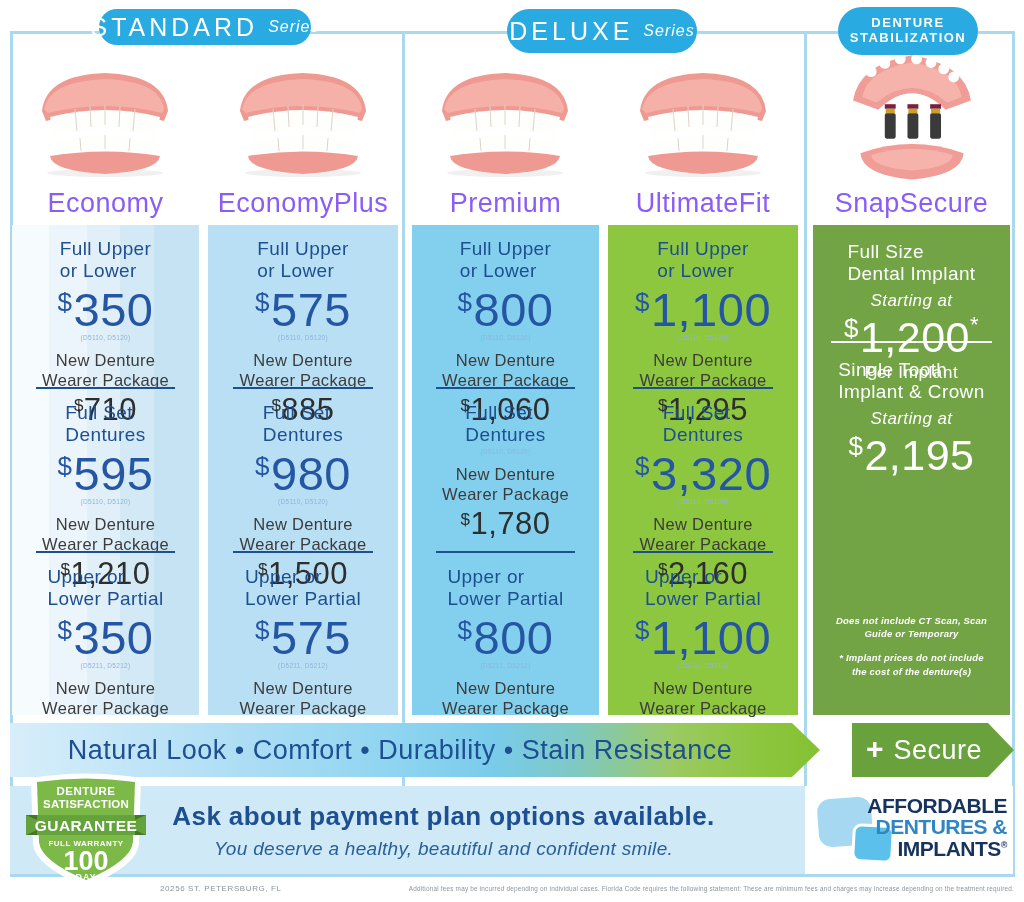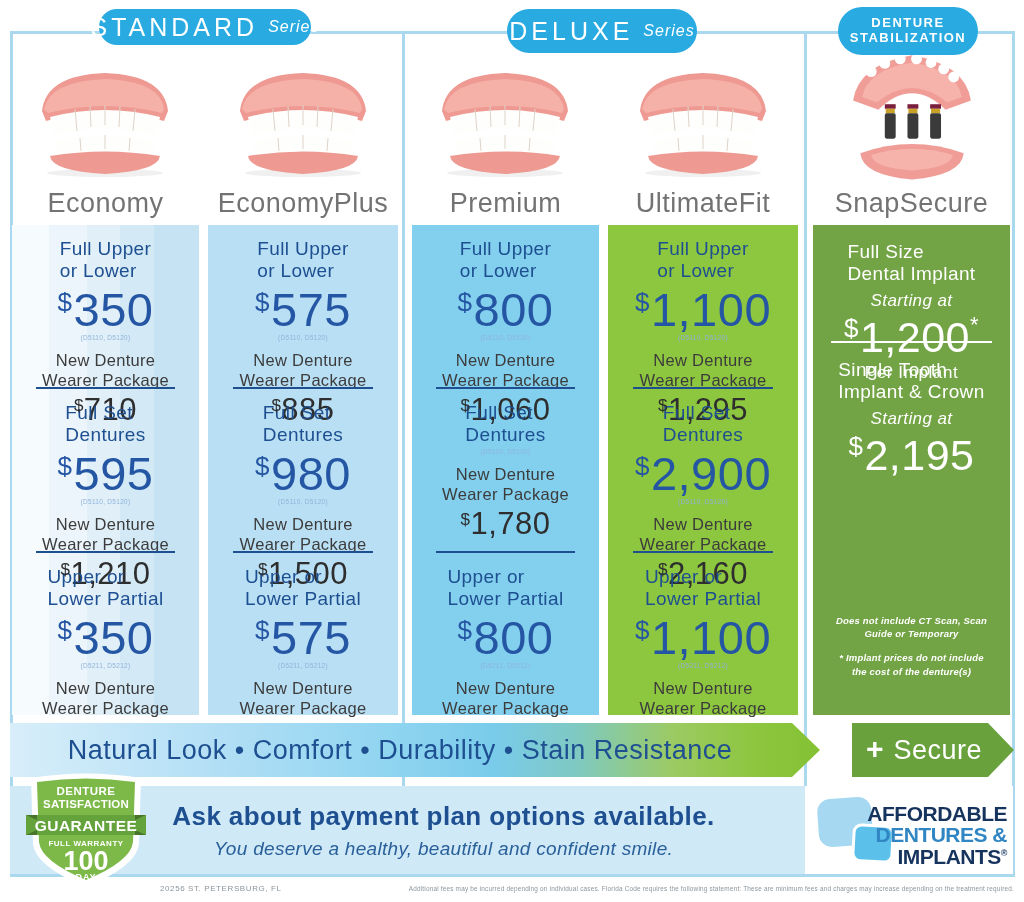--- a/index.html
+++ b/index.html
@@ -9,21 +9,21 @@
   
   .pill{position:absolute;background:#29abe2;color:#fff;border-radius:999px;
         display:flex;align-items:center;justify-content:center;z-index:3;}
   .pill .big{font-size:25px;letter-spacing:4px;font-weight:400;}
   .pill .suffix{font-size:16px;font-style:italic;margin-left:10px;letter-spacing:1px;}
   .pill.two{flex-direction:column;line-height:1.15;}
   .pill.two span{font-size:13px;letter-spacing:1.5px;font-weight:bold;}
   
   .photo{position:absolute;}
   
-  .ctitle{position:absolute;top:188px;height:32px;color:#737373;font-size:27px;
+  .ctitle{position:absolute;top:188px;height:32px;color:#8b5cf6;font-size:27px;
           text-align:center;letter-spacing:.5px;}
   
   .card{position:absolute;top:225px;height:490px;display:flex;flex-direction:column;align-items:center;}
   .card.economy{background:linear-gradient(90deg,#f6fbfe 0 20%,#ecf5fb 20% 40%,#e0eff8 40% 58%,#d3e9f6 58% 76%,#c6e3f4 76% 100%);}
   .card.economyplus{background:#b9dff4;}
   .card.premium{background:#83cfee;}
   .card.ultimatefit{background:#8dc63f;}
   .card.snap{background:#72a344;}
   .block{height:162px;display:flex;flex-direction:column;align-items:center;width:100%;box-sizing:border-box;padding-top:13px;}
   .divider{width:74%;height:2px;background:#1d4f91;flex:0 0 2px;}
@@ -62,21 +62,21 @@
   .cta{position:absolute;left:10px;top:786px;width:795px;height:88px;background:#cfe9f7;
        display:flex;flex-direction:column;align-items:center;justify-content:center;box-sizing:border-box;padding-left:72px;}
   .cta .heading{color:#1d4f91;font-size:26px;font-weight:600;letter-spacing:.4px;}
   .cta .tagline{color:#2a6099;font-size:19px;font-style:italic;margin-top:6px;letter-spacing:.3px;}
   
   .shield{position:absolute;left:24px;top:772px;width:124px;height:118px;z-index:6;}
   
   .logo{position:absolute;left:805px;top:786px;width:208px;height:88px;background:#fff;}
   .sq1{position:absolute;left:13px;top:12px;width:54px;height:48px;background:#a6d9f1;border-radius:13px;transform:rotate(-4deg);}
   .sq2{position:absolute;left:47px;top:38px;width:36px;height:33px;background:#5cc1ea;border-radius:9px;border:3px solid #fff;transform:rotate(3deg);}
-  .logotext{position:absolute;left:62px;top:17px;width:140px;text-align:right;line-height:1.02;
+  .logotext{position:absolute;left:62px;top:9px;width:140px;text-align:right;line-height:1.02;
             font-weight:bold;font-size:21px;letter-spacing:-.5px;}
   .logotext .t1,.logotext .t3{color:#16335e;display:block;}
   .logotext .t2{color:#2f86c3;display:block;}
   .logotext sup{font-size:9px;}
   
   .f-left{position:absolute;left:160px;top:884px;font-size:8px;color:#8c959c;letter-spacing:.6px;}
   .f-right{position:absolute;right:10px;top:885px;width:640px;text-align:right;font-size:6.4px;color:#8c959c;white-space:nowrap;letter-spacing:.2px;}
   svg text{font-family:"Liberation Sans",sans-serif;}
 </style>
 </head>
@@ -319,21 +319,21 @@
           <span class="l">Wearer Package</span>
         </div>
       <div class="pkgprice"><span class="cur2">$</span><span>1,295</span></div>
     </div>
     <div class="divider"></div>
     <div class="block">
       <div class="bt">
           <span class="l">Full Set</span>
           <span class="l">Dentures</span>
         </div>
-      <div class="price"><span class="cur">$</span><span>2,900</span></div>
+      <div class="price"><span class="cur">$</span><span>3,320</span></div>
       <div class="code">(D5110, D5120)</div>
       <div class="pkg">
           <span class="l">New Denture</span>
           <span class="l">Wearer Package</span>
         </div>
       <div class="pkgprice"><span class="cur2">$</span><span>2,160</span></div>
     </div>
     <div class="divider"></div>
     <div class="block">
       <div class="bt">

